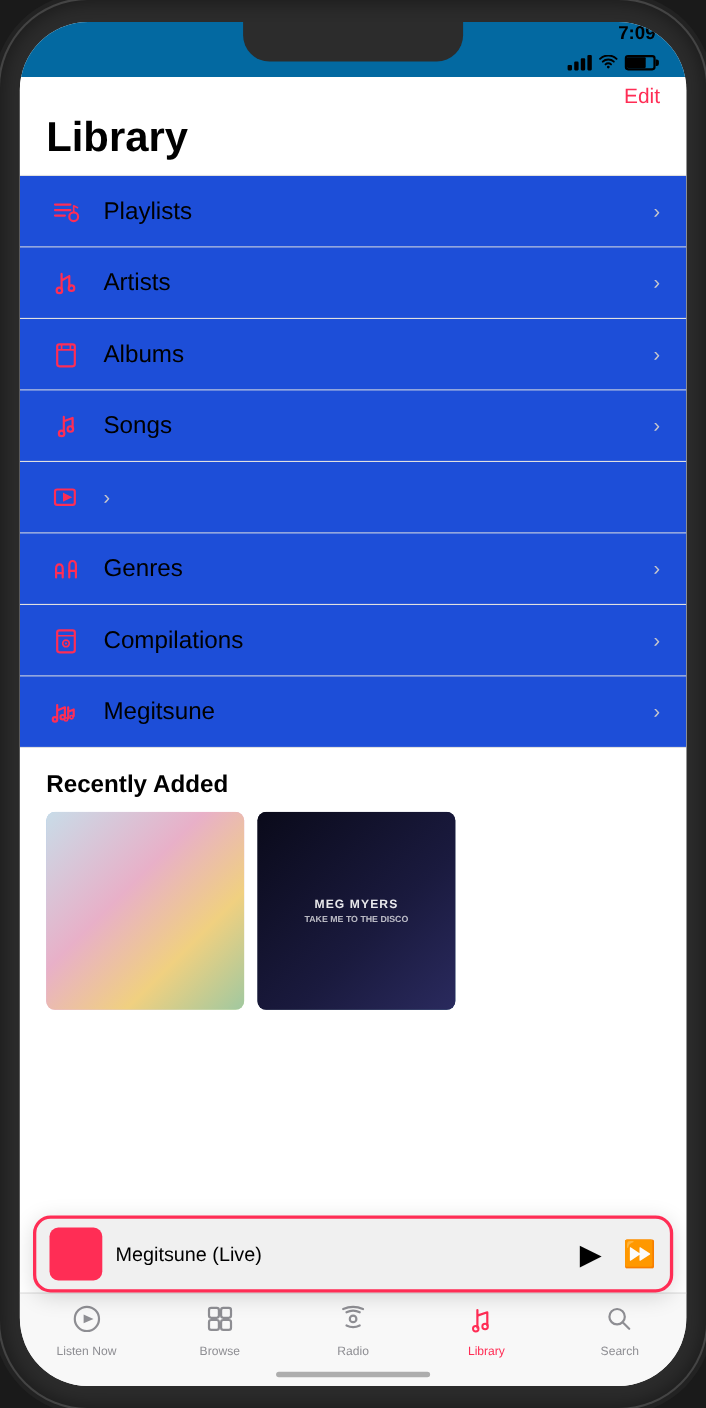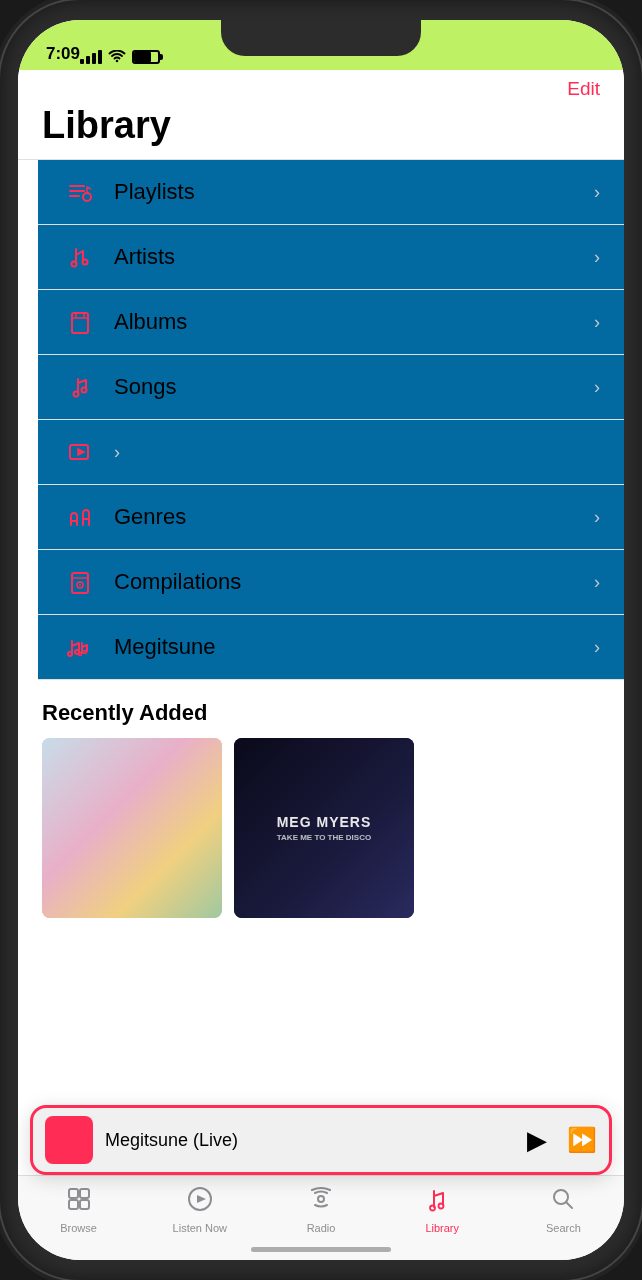--- a/index.html
+++ b/index.html
@@ -44,25 +44,27 @@
       height: 36px;
       background: #2c2c2c;
       border-radius: 0 0 24px 24px;
       z-index: 100;
     }
 
     
     .status-bar {
       position: relative;
       height: 50px;
-      background: #bef264;
+      background: #0369a1;
       display: flex;
       align-items: flex-end;
+      justify-content: space-between;
       padding: 0 28px 6px;
       z-index: 99;
+      flex-direction: column;
     }
 
     .status-time {
       font-size: 17px;
       font-weight: 600;
       color: #000;
     }
 
     .status-icons {
       display: flex;
@@ -152,22 +154,21 @@
     .library-list {
       border-top: 1px solid #e0e0e0;
     }
 
     .list-item {
       display: flex;
       align-items: center;
       padding: 14px 24px;
       border-bottom: 1px solid #e0e0e0;
       cursor: pointer;
-      background: #0369a1;
-      margin-left: 20px;
+      background: #1d4ed8;
     }
 
     .item-icon {
       width: 36px;
       height: 36px;
       display: flex;
       align-items: center;
       justify-content: center;
       margin-right: 16px;
       color: #ff2d55;
@@ -485,65 +486,65 @@
       <div class="recently-added-grid">
 
         <div class="album-thumb album-thumb-1">
           <div style="width:100%;height:100%;background:linear-gradient(135deg,#c8dce8 0%,#e8b0c8 40%,#f0d080 70%,#a0c8a0 100%);position:relative;">
           </div>
         </div>
 
         <div class="album-thumb album-thumb-2">
           <div style="width:100%;height:100%;background:linear-gradient(135deg,#0a0a1a 0%,#1a1a3e 60%,#2a2a5e 100%);position:relative;display:flex;align-items:center;justify-content:center;">
             <div style="text-align:center;color:#fff;padding:10px;">
-              <div style="font-size:14px;font-weight:700;letter-spacing:1px;opacity:0.9;">MEG MYERS</div>
+              <div style="font-size:11px;font-weight:700;letter-spacing:1px;opacity:0.9;">MEG MYERS</div>
               <div style="font-size:8px;opacity:0.7;margin-top:3px;">TAKE ME TO THE DISCO</div>
             </div>
           </div>
         </div>
       </div>
 
       <div style="height: 80px;"></div>
     </div>
 
     <div class="mini-player">
       <div class="mini-player-art"></div>
       <span class="mini-player-title">Megitsune (Live)</span>
       <div class="mini-player-controls">
         <button class="play-btn">▶</button>
         <button class="forward-btn">⏩</button>
       </div>
     </div>
 
     <div class="tab-bar">
+      <div class="tab-item">
+        <div class="tab-icon">
+          <svg width="26" height="26" viewBox="0 0 26 26" fill="none">
+            <circle cx="13" cy="13" r="11" stroke="#8e8e93" stroke-width="2"></circle>
+            <path d="M10 9 L19 13 L10 17 Z" fill="#8e8e93"></path>
+          </svg>
+        </div>
+        <span class="tab-label">Listen Now</span>
+      </div>
+
       <div class="tab-item">
         <div class="tab-icon">
           <svg width="26" height="26" viewBox="0 0 26 26" fill="none">
             <rect x="3" y="3" width="9" height="9" rx="2" stroke="#8e8e93" stroke-width="2"></rect>
             <rect x="14" y="3" width="9" height="9" rx="2" stroke="#8e8e93" stroke-width="2"></rect>
             <rect x="3" y="14" width="9" height="9" rx="2" stroke="#8e8e93" stroke-width="2"></rect>
             <rect x="14" y="14" width="9" height="9" rx="2" stroke="#8e8e93" stroke-width="2"></rect>
           </svg>
         </div>
         <span class="tab-label">Browse</span>
       </div>
 
       <div class="tab-item">
         <div class="tab-icon">
           <svg width="26" height="26" viewBox="0 0 26 26" fill="none">
-            <circle cx="13" cy="13" r="11" stroke="#8e8e93" stroke-width="2"></circle>
-            <path d="M10 9 L19 13 L10 17 Z" fill="#8e8e93"></path>
-          </svg>
-        </div>
-        <span class="tab-label">Listen Now</span>
-      </div>
-
-      <div class="tab-item">
-        <div class="tab-icon">
-          <svg width="26" height="26" viewBox="0 0 26 26" fill="none">
             <path d="M13 13 m-3 0 a3 3 0 1 0 6 0 a3 3 0 1 0 -6 0" stroke="#8e8e93" stroke-width="2" fill="none"></path>
             <path d="M7 7 Q13 4 19 7" stroke="#8e8e93" stroke-width="2" fill="none" stroke-linecap="round"></path>
             <path d="M4 4 Q13 0 22 4" stroke="#8e8e93" stroke-width="2" fill="none" stroke-linecap="round"></path>
             <path d="M7 19 Q13 22 19 19" stroke="#8e8e93" stroke-width="2" fill="none" stroke-linecap="round"></path>
           </svg>
         </div>
         <span class="tab-label">Radio</span>
       </div>
 
       <div class="tab-item">

